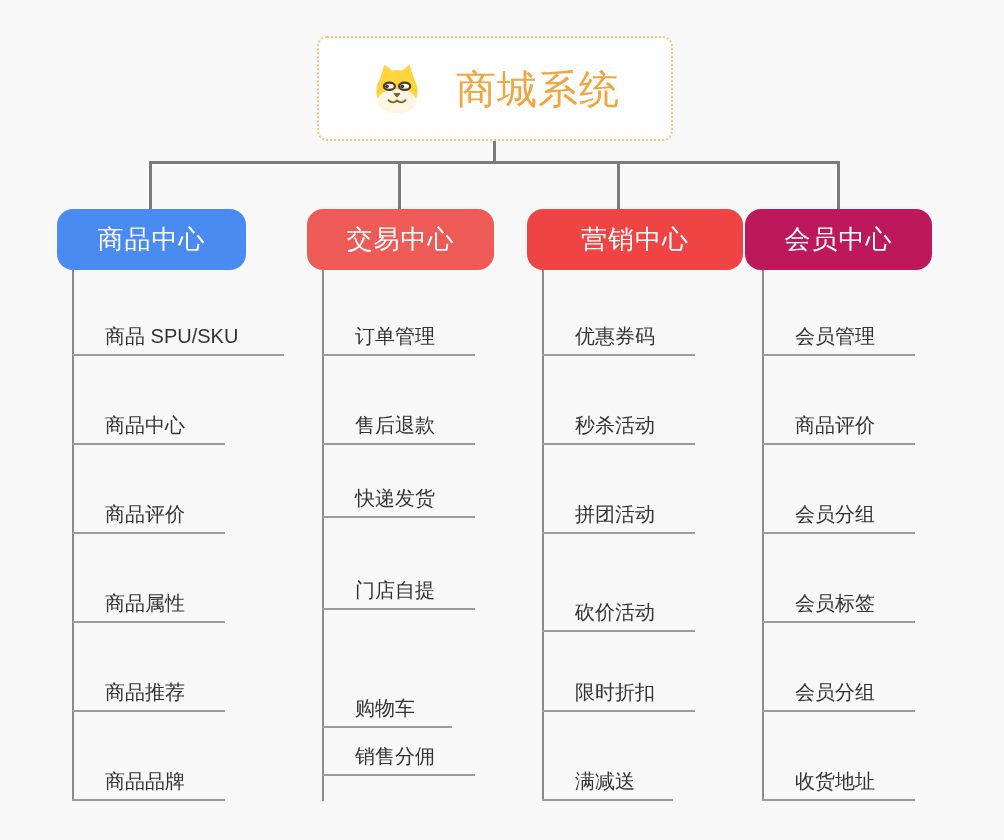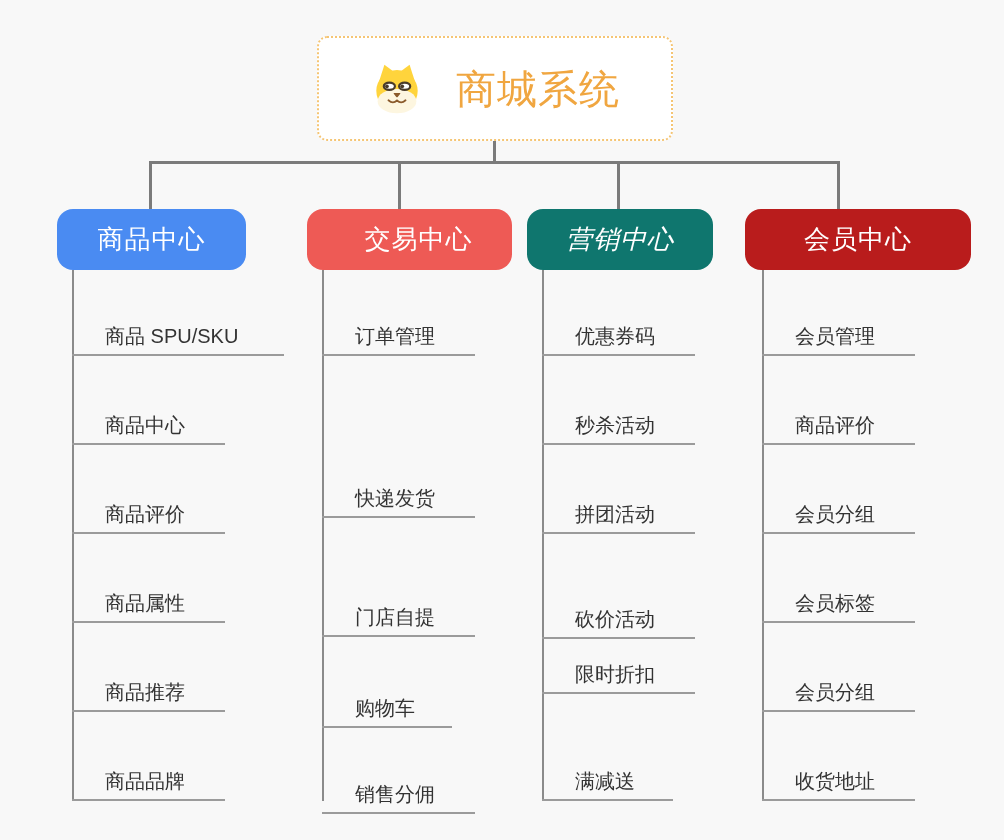--- a/index.html
+++ b/index.html
@@ -73,27 +73,27 @@
         <path d="M26.8 34.5 h6.4 q1 0 0.4 0.9 l-2.8 3.4 q-0.8 0.9 -1.6 0 l-2.8 -3.4 q-0.6 -0.9 0.4 -0.9 z" fill="#8a5a2b"></path>
         <path d="M20.5 42.5 q4.8 4.6 9.5 0.3 q4.7 4.3 9.5 -0.3" fill="none" stroke="#8a5a2b" stroke-width="2" stroke-linecap="round"></path>
       </svg>
     </span>
     <span class="root-title">商城系统</span>
   </div>
 
   <div class="branch-header" style="left: 57px; width: 189px; background: rgb(74, 139, 242);">
     <span>商品中心</span>
   </div>
-  <div class="branch-header" style="left: 307px; width: 187px; background: rgb(238, 90, 85); padding-left: 18px;">
+  <div class="branch-header" style="left: 307px; width: 187px; background: rgb(238, 90, 85);">
     <span>交易中心</span>
   </div>
-  <div class="branch-header" style="left: 527px; width: 186px; background: #0f766e; font-style: italic;">
+  <div class="branch-header" style="left: 527px; width: 216px; background: #ef4444;">
     <span>营销中心</span>
   </div>
-  <div class="branch-header" style="left: 745px; width: 226px; background: #b91c1c;">
+  <div class="branch-header" style="left: 745px; width: 187px; background: #be185d;">
     <span>会员中心</span>
   </div>
 
   <div class="column" style="left:72px">
     <div class="vline"></div>
     <div class="item" style="top:42px;width:212px">
         <span>商品 SPU/SKU</span>
       </div>
     <div class="item" style="top:131px;width:153px">
         <span>商品中心</span>
@@ -110,49 +110,52 @@
     <div class="item" style="top:487px;width:153px">
         <span>商品品牌</span>
       </div>
   </div>
 
   <div class="column" style="left:322px">
     <div class="vline"></div>
     <div class="item" style="top:42px;width:153px">
         <span>订单管理</span>
       </div>
+    <div class="item" style="top:131px;width:153px">
+        <span>售后退款</span>
+      </div>
     <div class="item" style="top:204px;width:153px">
         <span>快递发货</span>
       </div>
-    <div class="item" style="top:323px;width:153px">
+    <div class="item" style="top:296px;width:153px">
         <span>门店自提</span>
       </div>
     <div class="item" style="top:414px;width:130px">
         <span>购物车</span>
       </div>
-    <div class="item" style="top:500px;width:153px">
+    <div class="item" style="top:462px;width:153px">
         <span>销售分佣</span>
       </div>
   </div>
 
   <div class="column" style="left:542px">
     <div class="vline"></div>
     <div class="item" style="top:42px;width:153px">
         <span>优惠券码</span>
       </div>
     <div class="item" style="top:131px;width:153px">
         <span>秒杀活动</span>
       </div>
     <div class="item" style="top:220px;width:153px">
         <span>拼团活动</span>
       </div>
-    <div class="item" style="top:325px;width:153px">
+    <div class="item" style="top:318px;width:153px">
         <span>砍价活动</span>
       </div>
-    <div class="item" style="top:380px;width:153px">
+    <div class="item" style="top:398px;width:153px">
         <span>限时折扣</span>
       </div>
     <div class="item" style="top:487px;width:131px">
         <span>满减送</span>
       </div>
   </div>
 
   <div class="column" style="left:762px">
     <div class="vline"></div>
     <div class="item" style="top:42px;width:153px">

